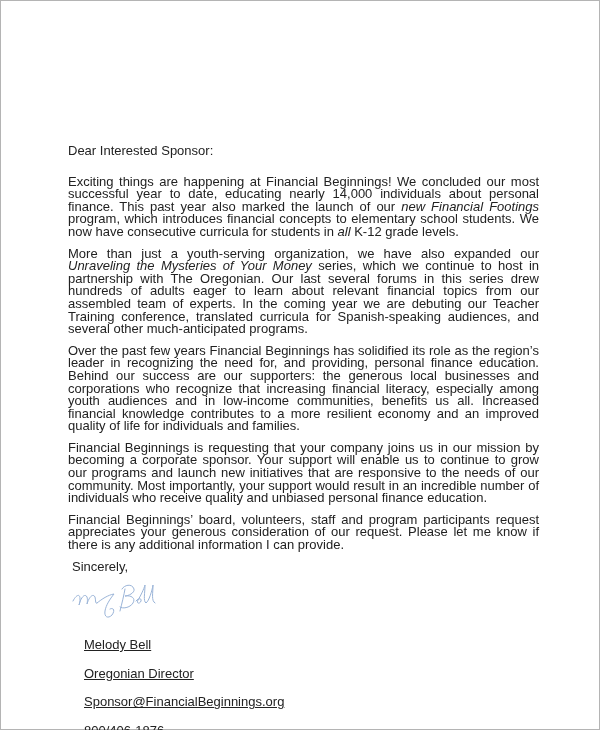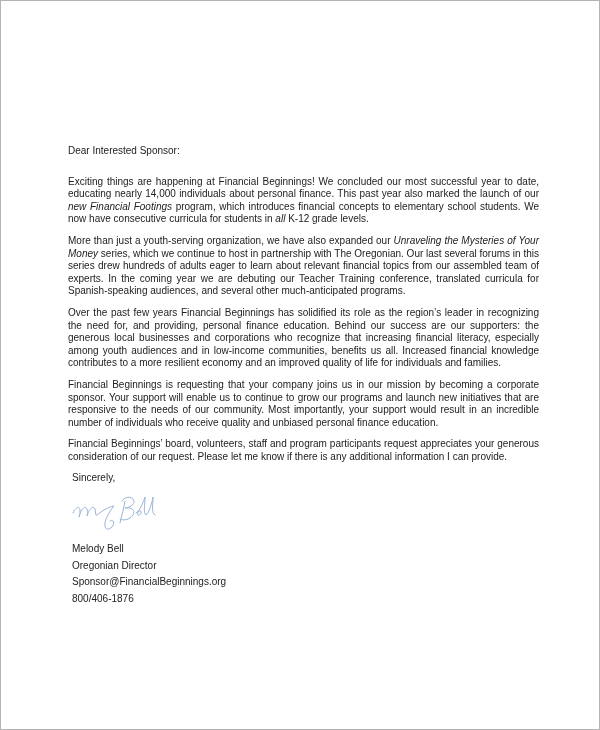--- a/index.html
+++ b/index.html
@@ -4,21 +4,21 @@
   <style>
     html, body { margin: 0; padding: 0; background: #ffffff; }
     body { width: 600px; height: 730px; overflow: hidden; }
     .page {
       position: relative;
       width: 598px; height: 728px;
       border: 1px solid #b4b4b4;
       background: #ffffff;
       font-family: "Liberation Sans", sans-serif;
       color: #222222;
-      font-size: 10px;
+      font-size: 13px;
       line-height: 12.6px;
     }
     .content {
       position: absolute;
       left: 67px;
       top: 144px;
       width: 471px;
     }
     .salutation { margin: 0 0 18px 0; }
     .para {
@@ -28,21 +28,21 @@
     }
     .para i { font-style: italic; }
     .ul { text-decoration-color: #555; }
     .closing { margin: 4px; }
     .signature {
       display: block;
       margin: 8px 0 0 2px;
       width: 110px; height: 42px;
     }
     .sig-block { margin-top: 8px; }
-    .sig-line { display: block; margin: 4px; }
+    .sig-line { display: block; margin: 16px; text-decoration: underline; }
   </style>
 </head>
 <body>
 
 <div class="page">
   <div class="content">
 
     <p class="salutation">Dear Interested Sponsor:</p>
 
     <p class="para"><span>Exciting things are happening at Financial Beginnings! We concluded our most successful year to date, educating nearly 14,000 individuals about personal finance. This past year also marked the launch of our </span><i>new Financial Footings</i><span> program, which introduces financial concepts to elementary school students. We now have consecutive curricula for students in </span><i>all</i><span> K-12 grade levels.</span></p>

